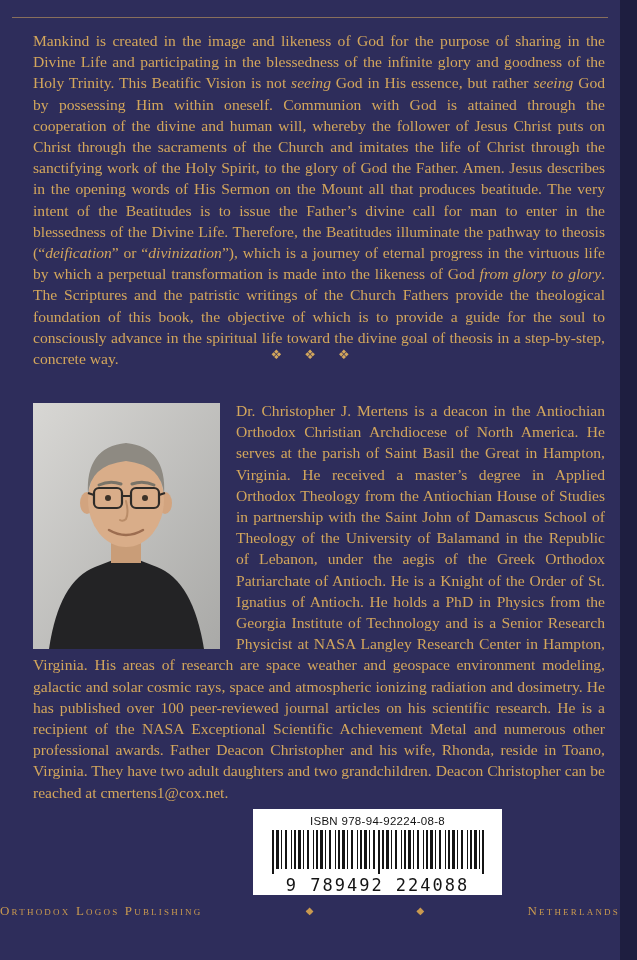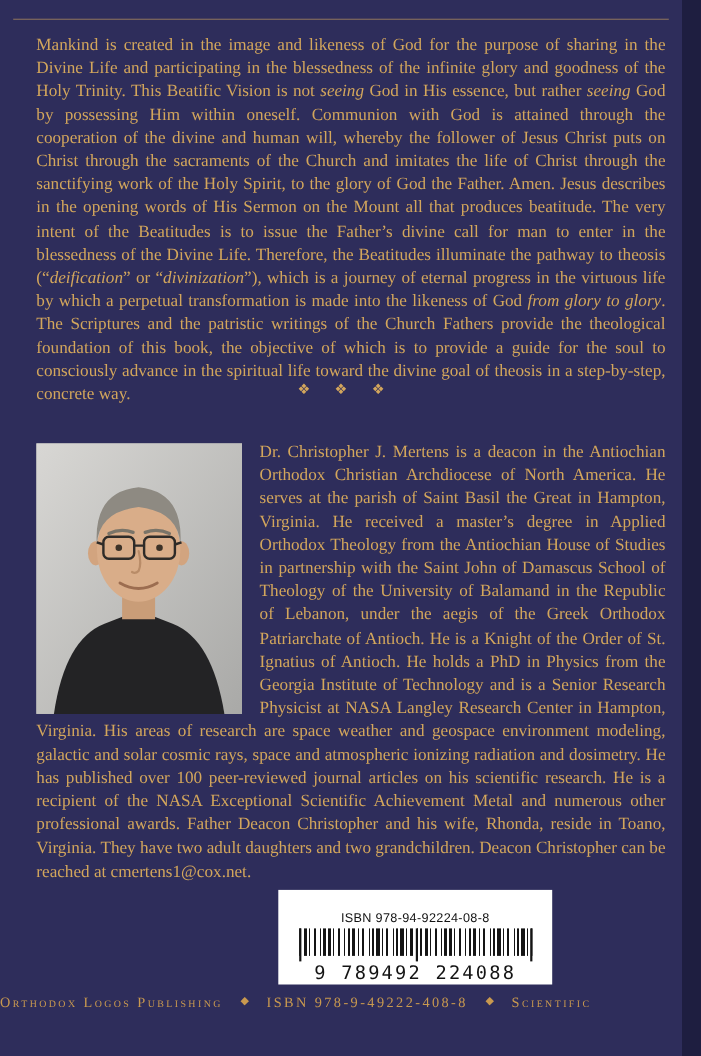--- a/index.html
+++ b/index.html
@@ -62,21 +62,21 @@
 
   .barcode-box {
     position: absolute;
     left: 253px; top: 809px;
     width: 249px; height: 86px;
     background: var(--barcode-bg, #ffffff);
     color: var(--barcode-ink, #141414);
     display: flex;
     flex-direction: column;
     align-items: center;
-    padding-top: 20px;
+    padding-top: 6px;
   }
   .isbn-label {
     font-family: "Liberation Sans", sans-serif;
     font-size: 11.5px;
     letter-spacing: .3px;
     white-space: nowrap;
   }
   .bars-wrap {
     position: relative;
     width: 212px;
@@ -102,21 +102,21 @@
     font-size: 17px;
     letter-spacing: 2px;
     margin-top: 1px;
     white-space: nowrap;
   }
 
   .footer {
     position: absolute;
     top: 903px; left: 0; right: 0;
     display: flex;
-    justify-content: flex-start;
+    justify-content: space-between;
     align-items: center;
     gap: 16px;
     font-size: 13px;
     font-variant: small-caps;
     letter-spacing: 2.2px;
     color: var(--footer-gold, #c9994f);
     white-space: nowrap;
   }
   .diamond {
     font-family: "DejaVu Sans", sans-serif;
@@ -176,18 +176,17 @@
       <div class="guard l"></div>
       <div class="guard m"></div>
       <div class="guard r"></div>
     </div>
     <div class="barcode-digits">9 789492 224088</div>
   </div>
 
   <div class="footer">
     <span>Orthodox Logos Publishing</span>
     <span class="diamond">◆</span>
-    <span>ISBN 978-9-49222-408-8</span>
     <span class="diamond">◆</span>
-    <span>Scientific</span>
+    <span>Netherlands</span>
   </div>
 
 </div>
 
 </body></html>

